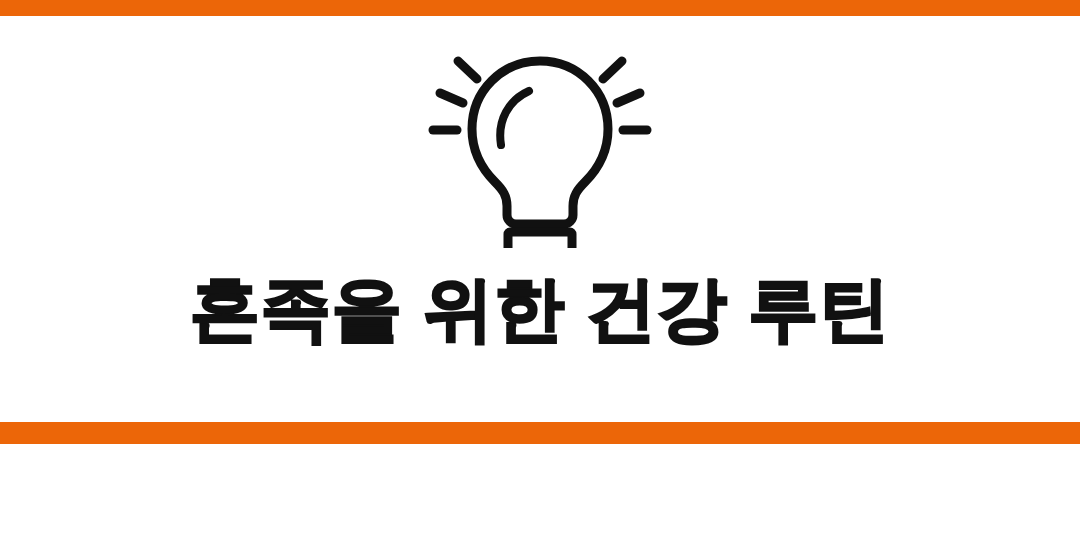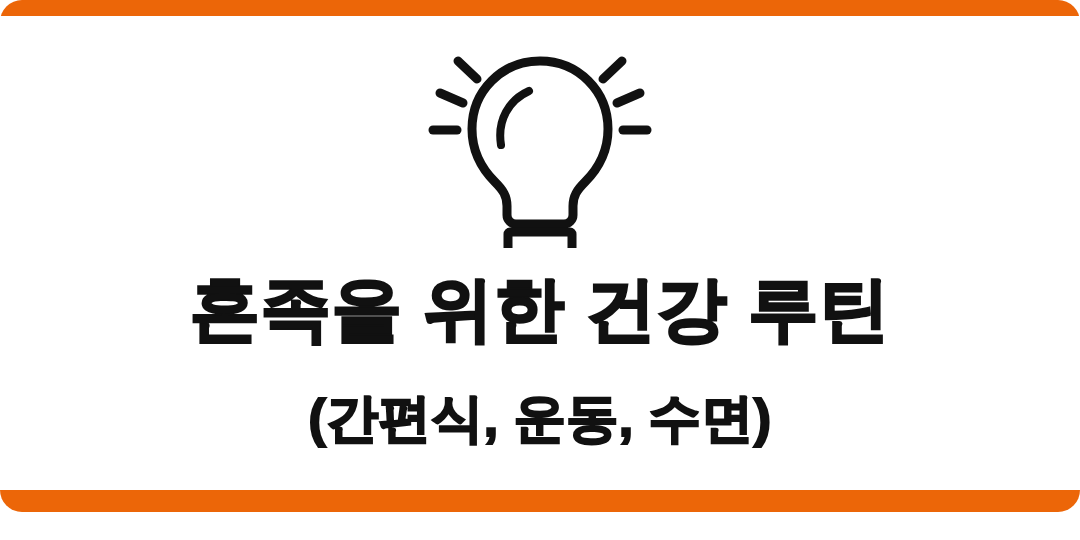--- a/index.html
+++ b/index.html
@@ -8,25 +8,24 @@
     padding: 0;
     background: #ffffff;
   }
   body {
     font-family: "Liberation Sans", "DejaVu Sans", sans-serif;
   }
 
   .thumbnail {
     position: relative;
     width: 1080px;
-    height: 512px;
+    height: 444px;
     background: #ffffff;
     overflow: hidden;
     box-sizing: border-box;
-    border-radius: 22px;
   }
 
   
   .bar {
     position: absolute;
     left: 0;
     width: 100%;
     background: #EC6608;
   }
   .bar-top {
@@ -130,19 +129,18 @@
         <line x1="33" y1="13" x2="52" y2="31" stroke-width="9"></line>
 
         <line x1="198" y1="82" x2="222" y2="82" stroke-width="9"></line>
         <line x1="192" y1="55" x2="215" y2="45" stroke-width="9"></line>
         <line x1="178" y1="31" x2="197" y2="13" stroke-width="9"></line>
       </svg>
     </div>
 
     <div class="headline">혼족을 위한 건강 루틴</div>
 
-    <div class="subhead">(간편식, 운동, 수면)</div>
 
   </div>
 
   <div class="bar bar-bottom"></div>
 
 </div>
 
 </body></html>

